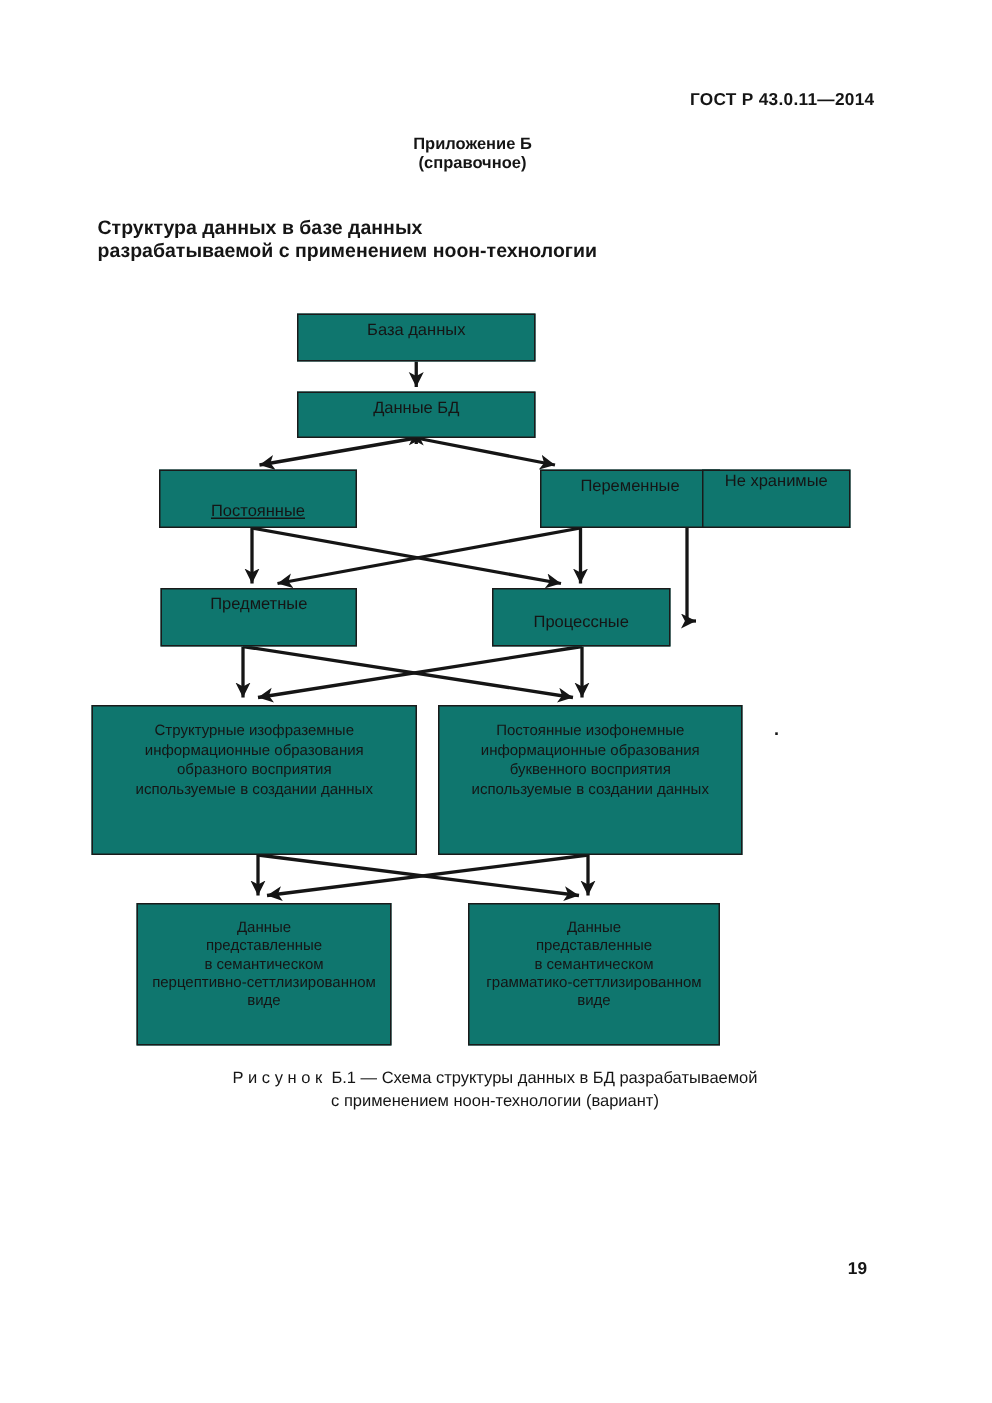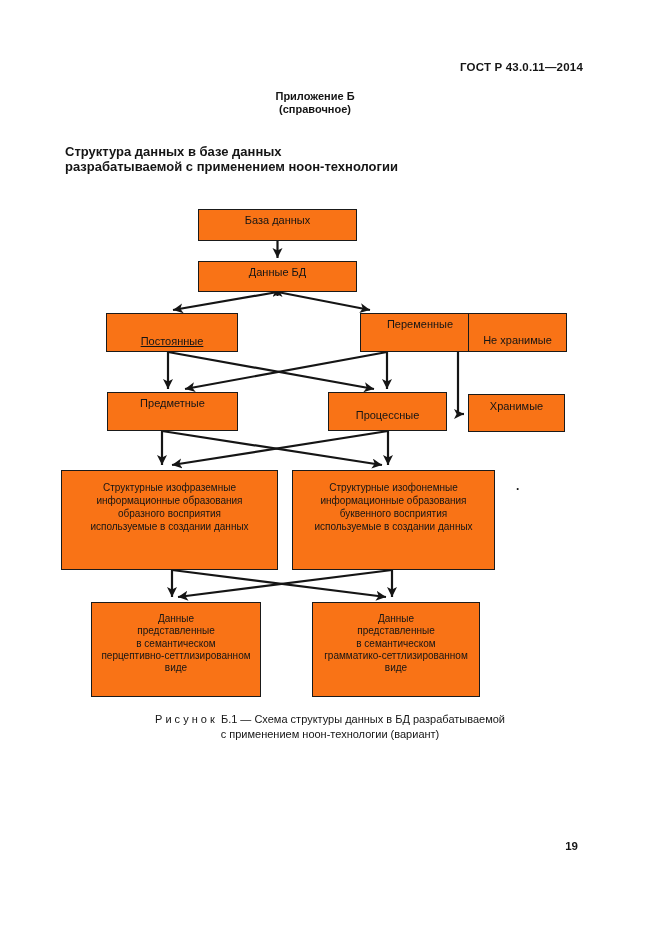--- a/index.html
+++ b/index.html
@@ -15,28 +15,28 @@
     font-size:11px; font-weight:bold; }
   .appendix-title { top:90px; }
   .appendix-sub { top:103px; }
   .doc-title { position:absolute; left:65px; width:500px; text-align:left;
     font-size:13px; font-weight:bold; line-height:14.5px; }
   .doc-title-1 { top:145px; }
   .doc-title-2 { top:159.5px; }
 
   .box {
     position:absolute; box-sizing:border-box; border:1.4px solid #1a1a1a;
-    text-align:center; font-size:11px; line-height:13px; background:#f97316;
+    text-align:center; font-size:11px; line-height:13px; background:#0f766e;
   }
   .box.small10 { font-size:10px; }
   #b-database  { left:198px; top:209px; width:159px; height:32px; padding-top:4px; }
   #b-bddata    { left:198px; top:261px; width:159px; height:31px; padding-top:4px; }
   #b-constant  { left:106px; top:313px; width:132px; height:39px; padding-top:21px;text-decoration:underline; }
   #b-variable  { left:328px; top:313px; width:120px; height:39px; padding-top:4px;margin-left:32px; }
-  #b-notstored { left:468px; top:313px; width:99px;  height:39px; padding-top:20px; }
+  #b-notstored { left:468px; top:313px; width:99px;  height:39px; padding-top:1px; }
   #b-subject   { left:107px; top:392px; width:131px; height:39px; padding-top:4px; }
   #b-process   { left:328px; top:392px; width:119px; height:39px; padding-top:16px; }
   #b-stored    { left:468px; top:394px; width:97px;  height:38px; padding-top:5px; }
   #b-izofraz   { left:61px;  top:470px; width:217px; height:100px; padding-top:10px; line-height:13px; }
   #b-izofon    { left:292px; top:470px; width:203px; height:100px; padding-top:10px; line-height:13px; }
   #b-percept   { left:91px;  top:602px; width:170px; height:95px; padding-top:10px; line-height:12.3px; }
   #b-gramm     { left:312px; top:602px; width:168px; height:95px; padding-top:10px; line-height:12.3px; }
 
   .arrows { position:absolute; left:0; top:0; width:661px; height:935px; pointer-events:none; }
 
@@ -111,32 +111,29 @@
   </div>
   <div class="box" id="b-notstored">
     <span>Не хранимые</span>
   </div>
   <div class="box" id="b-subject">
     <span>Предметные</span>
   </div>
   <div class="box" id="b-process">
     <span>Процессные</span>
   </div>
-  <div class="box" id="b-stored">
-    <span>Хранимые</span>
-  </div>
 
   <div class="box small10" id="b-izofraz">
     <div>Структурные изофраземные</div>
     <div>информационные образования</div>
     <div>образного восприятия</div>
     <div>используемые в создании данных</div>
   </div>
   <div class="box small10" id="b-izofon">
-    <div>Структурные изофонемные</div>
+    <div>Постоянные изофонемные</div>
     <div>информационные образования</div>
     <div>буквенного восприятия</div>
     <div>используемые в создании данных</div>
   </div>
   <div class="box small10" id="b-percept">
     <div>Данные</div>
     <div>представленные</div>
     <div>в семантическом</div>
     <div>перцептивно-сеттлизированном</div>
     <div>виде</div>

